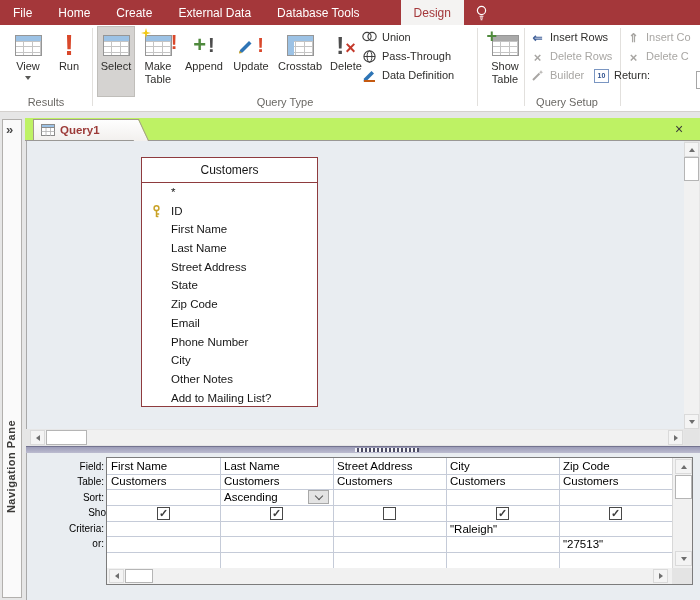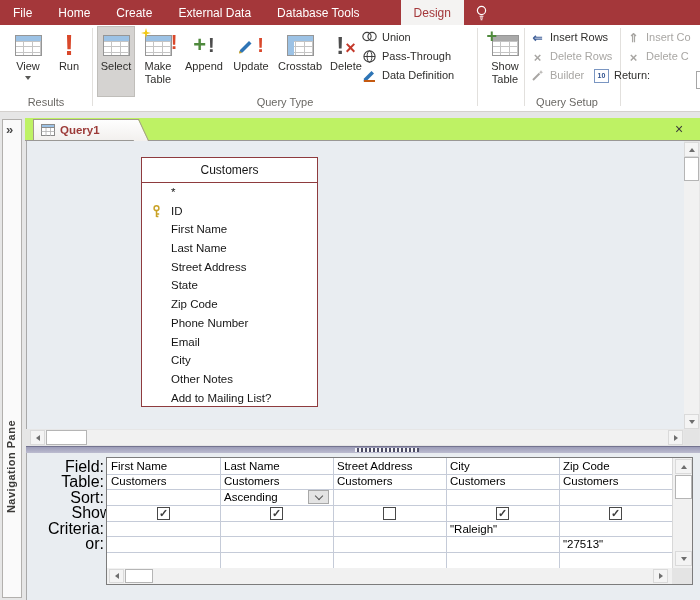--- a/index.html
+++ b/index.html
@@ -77,21 +77,21 @@
   .tri-lf{width:0;height:0;border-top:3.5px solid transparent;border-bottom:3.5px solid transparent;border-right:4.5px solid #6e6e6e}
   .tri-rt{width:0;height:0;border-top:3.5px solid transparent;border-bottom:3.5px solid transparent;border-left:4.5px solid #6e6e6e}
 
   
   .splitter{position:absolute;left:26px;top:446px;width:674px;height:7px;background:linear-gradient(#9c9cb8,#bcbcd0);border-top:1px solid #73738f;box-sizing:border-box}
   .grip{position:absolute;left:329px;top:1px;width:64px;height:4px;
         background:repeating-linear-gradient(90deg,#f5f5f8 0 2px,#4d4d66 2px 4px,#f5f5f8 4px 6px,#4d4d66 6px 8px)}
 
   
   .gridpane{position:absolute;left:26px;top:453px;width:674px;height:147px;background:#e9edf1;border-left:1px solid #a9a9a9;box-sizing:border-box}
-  .rlabel{position:absolute;width:73px;text-align:right;font-size:16px;line-height:15px;color:#000;white-space:nowrap}
+  .rlabel{position:absolute;width:73px;text-align:right;font-size:10px;line-height:15px;color:#000;white-space:nowrap}
   .gridbox{position:absolute;left:79px;top:4px;width:587px;height:128px;background:#fff;border:1px solid #7c7c7c;box-sizing:border-box}
   .gl-v{position:absolute;top:0;height:110px;width:1px;background:#c5cbd8}
   .gl-h{position:absolute;left:0;width:565px;height:1px;background:#c5cbd8}
   .gcell{position:absolute;height:15px;font-size:11.5px;line-height:15px;padding-left:4px;white-space:nowrap;overflow:hidden;color:#000}
   .cb{position:absolute;width:13px;height:13px;border:1px solid #484848;background:#fff;box-sizing:border-box;
       font-size:11px;line-height:11px;text-align:center;color:#3d3d3d;font-weight:bold}
   .ddbtn{position:absolute;width:21px;height:14px;background:#e4e4e4;border:1px solid #a8a8a8;box-sizing:border-box;
          display:flex;align-items:center;justify-content:center}
   .chev{width:5px;height:5px;border-right:1.5px solid #555;border-bottom:1.5px solid #555;transform:rotate(45deg);margin-top:-2px}
 </style>
@@ -287,22 +287,22 @@
               <circle cx="5.5" cy="3.2" r="2.4" fill="none" stroke="#c9a227" stroke-width="1.5"></circle>
               <path d="M5.5 5.6 V12 M5.5 9 H8.2 M5.5 11.4 H7.4" stroke="#c9a227" stroke-width="1.5" fill="none"></path>
               </svg></span>
           <span>ID</span>
         </div>
         <div class="fl-row">First Name</div>
         <div class="fl-row">Last Name</div>
         <div class="fl-row">Street Address</div>
         <div class="fl-row">State</div>
         <div class="fl-row">Zip Code</div>
+        <div class="fl-row">Email</div>
         <div class="fl-row">Phone Number</div>
-        <div class="fl-row">Email</div>
         <div class="fl-row">City</div>
         <div class="fl-row">Other Notes</div>
         <div class="fl-row">Add to Mailing List?</div>
       </div>
     </div>
   </div>
 
   <div class="sb-track" style="left:684px;top:142px;width:15px;height:287px">
     <div class="sbtn" style="left:0;top:0;width:15px;height:15px">
         <span class="tri-up"></span>

